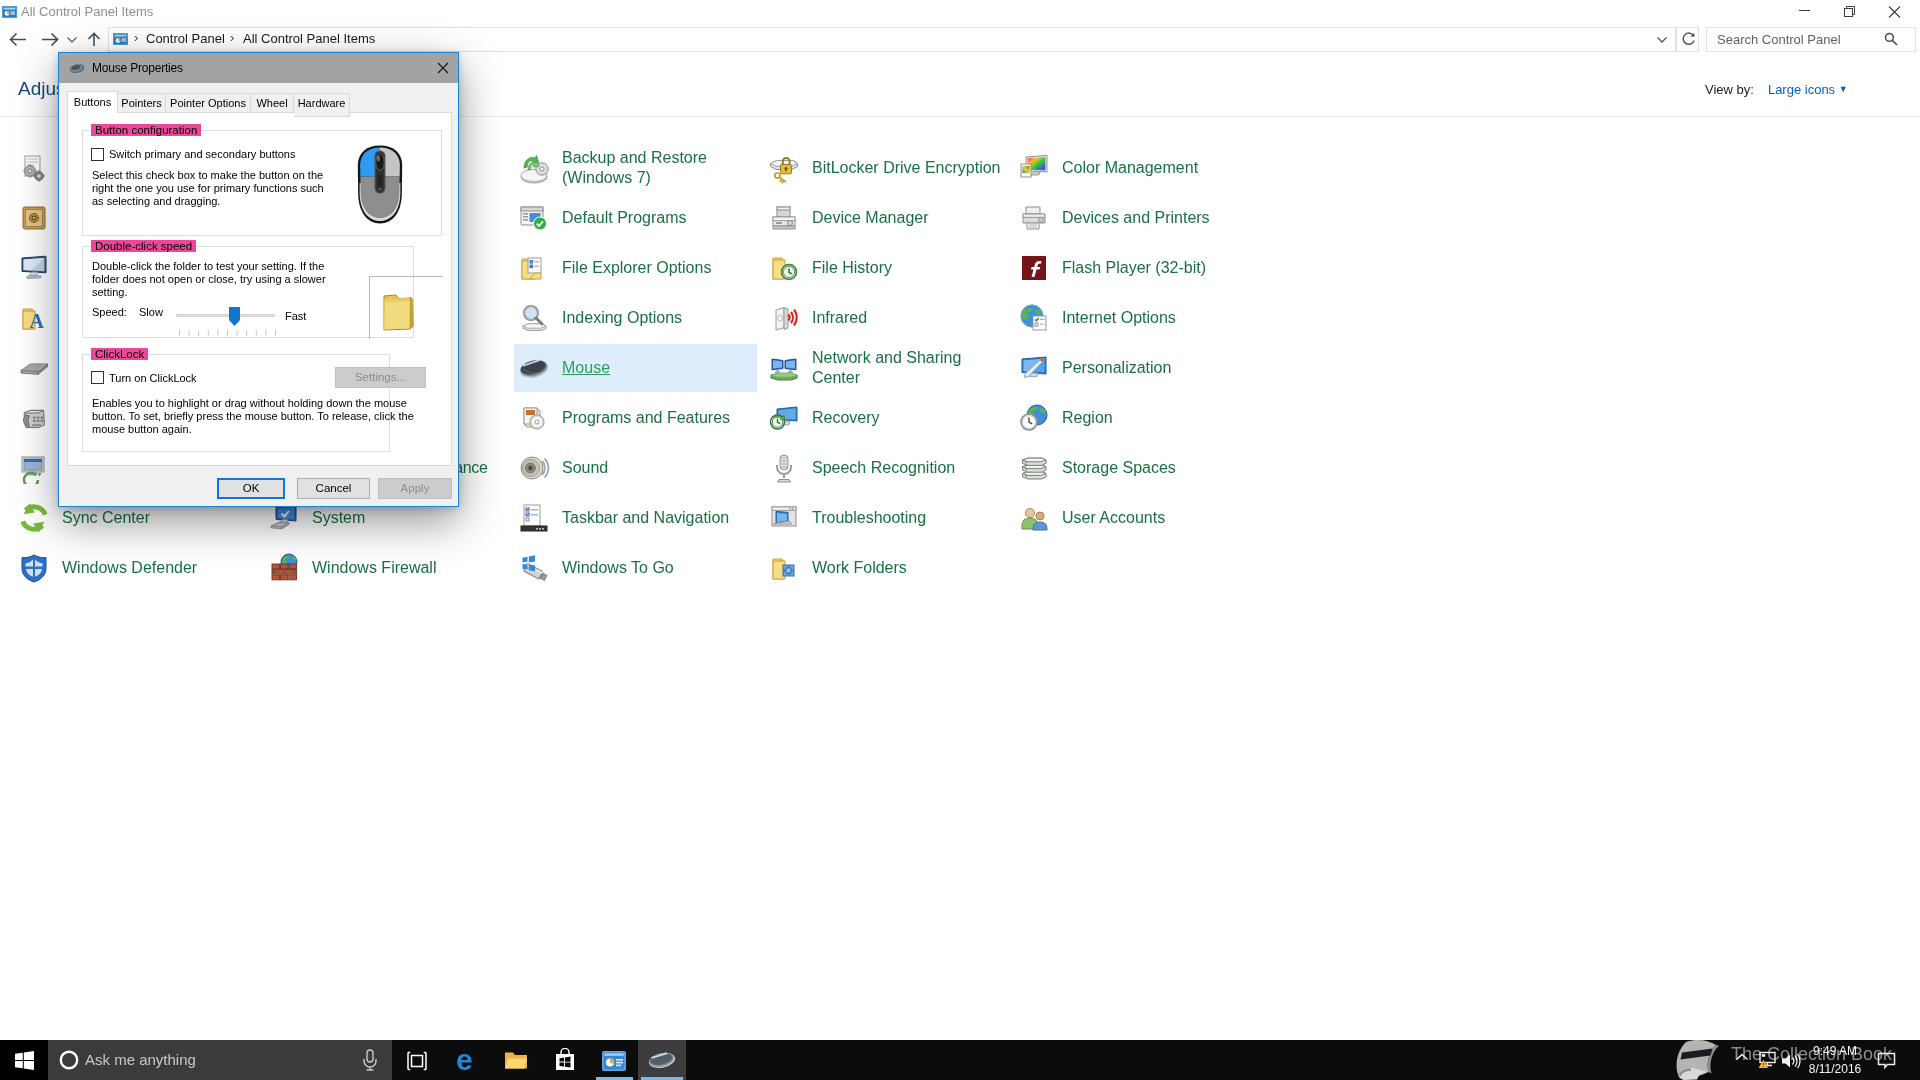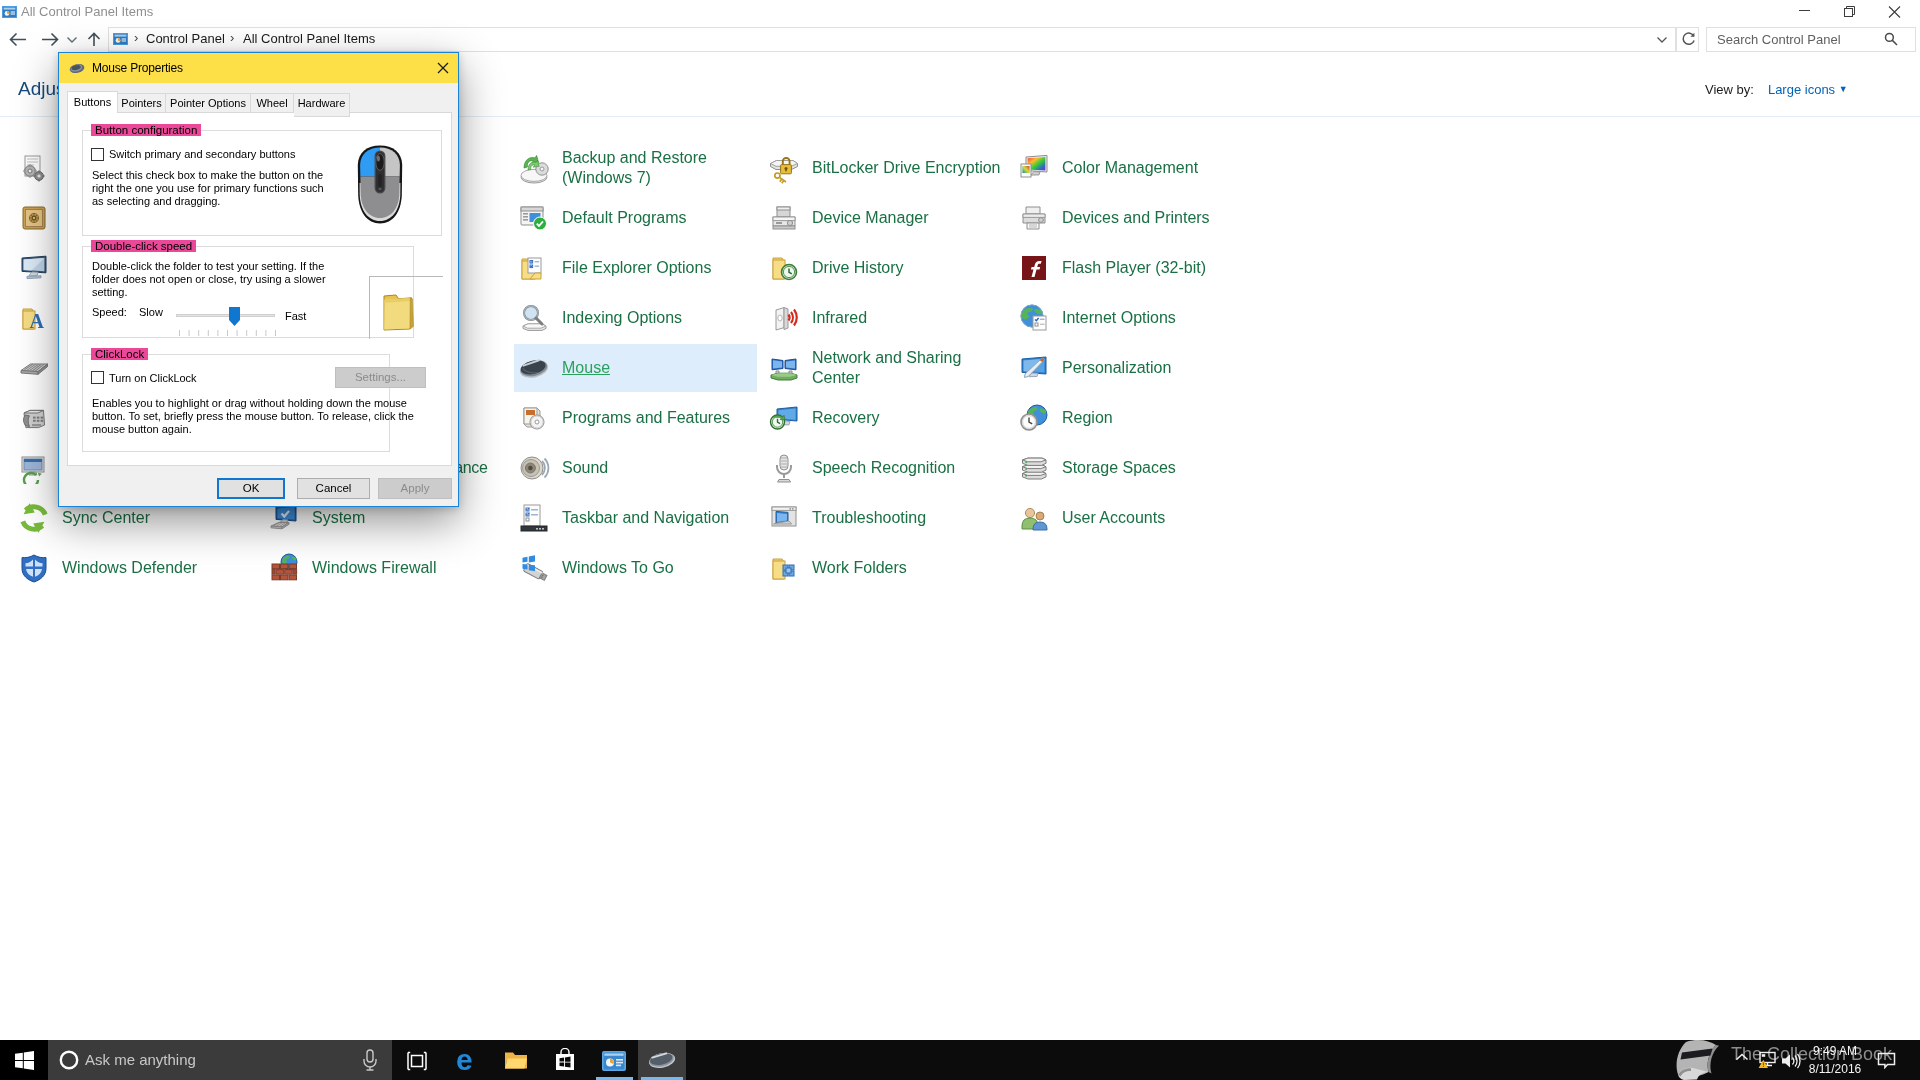--- a/index.html
+++ b/index.html
@@ -20,21 +20,21 @@
 #hline{position:absolute;left:0;top:116px;width:1920px;height:1px;background:#e4edf5}
 
 .item{position:absolute;width:244px;height:48px;display:flex;align-items:center}
 .item .ic{width:32px;height:32px;flex:none;margin-right:12px}
 .item .lb{font-size:16px;color:#1a7044;line-height:20px}
 .mhov{color:#2aa05c;text-decoration:underline}
 .msel{position:absolute;left:514px;top:344px;width:243px;height:48px;background:#ddedfb}
 
 #dlg{position:absolute;left:58px;top:52px;width:401px;height:455px;background:#f0f0f0;
  border:1px solid #1883d7;box-shadow:0 15px 40px rgba(0,0,0,.42),0 2px 8px rgba(0,0,0,.18);z-index:50}
-#dlgtitle{position:absolute;left:0;top:0;width:100%;height:30px;background:#fde047}
+#dlgtitle{position:absolute;left:0;top:0;width:100%;height:30px;background:#a3a3a3}
 #dlgtitle .tx{position:absolute;left:33px;top:8px;font-size:12px;color:#000;letter-spacing:-.2px}
 .dtx{font-size:11px;color:#000;line-height:13px}
 .tab{position:absolute;font-size:11px;color:#000;text-align:center;border:1px solid #d9d9d9;background:#f0f0f0}
 #tabpage{position:absolute;left:8px;top:59px;width:385px;height:354px;background:#fff;border:1px solid #d9d9d9}
 .grp{position:absolute;border:1px solid #dcdcdc}
 .grp .cap{position:absolute;left:8px;top:-7px;background:#ec4899;padding:0 4px;font-size:11.5px;color:#000}
 .cb{position:absolute;width:13px;height:13px;background:#fff;border:1px solid #333}
 .btn{position:absolute;height:21px;background:#e1e1e1;border:1px solid #adadad;font-size:11.5px;
  color:#000;text-align:center;line-height:19px}
 .btn.def{border:2px solid #0f77d0;line-height:17px}
@@ -311,21 +311,21 @@
 <div class="item" style="left:768px;top:244px">
       <div class="ic">
         <svg width="32" height="32" viewBox="0 0 32 32">
           <path d="M5 6 h9 l2 3 v18 h-11 z" fill="#f0d271" stroke="#c9a23e"></path>
           <rect x="5" y="8" width="12" height="19" fill="#f7dd85" stroke="#c9a23e"></rect>
           <circle cx="21" cy="20" r="7.5" fill="#cde7cd" stroke="#3e7d3e" stroke-width="1.6"></circle>
           <circle cx="21" cy="20" r="5.6" fill="#eef7ee" stroke="#5a945a"></circle>
           <path d="M21 16.6 v3.6 l2.8 1.6" fill="none" stroke="#2f6e2f" stroke-width="1.5"></path>
         </svg>
       </div>
-      <div class="lb">Drive History</div>
+      <div class="lb">File History</div>
     </div>
 <div class="item" style="left:1018px;top:244px">
       <div class="ic">
         <svg width="32" height="32" viewBox="0 0 32 32">
           <rect x="4" y="4" width="24" height="24" fill="#771417"></rect>
           <path d="M21.5 9 c-2.6 0 -4 1.2 -4.6 3.6 l-.7 2.4 h-2.6 l-.7 2.6 h2.6 l-2 7.4 h3 l2-7.4 h3 l.7-2.6 h-3 l.5-1.8 c.3-1 .8-1.4 1.8-1.4 h1.3 l.8-2.8z" fill="#fff"></path>
         </svg>
       </div>
       <div class="lb">Flash Player (32-bit)</div>
     </div>

